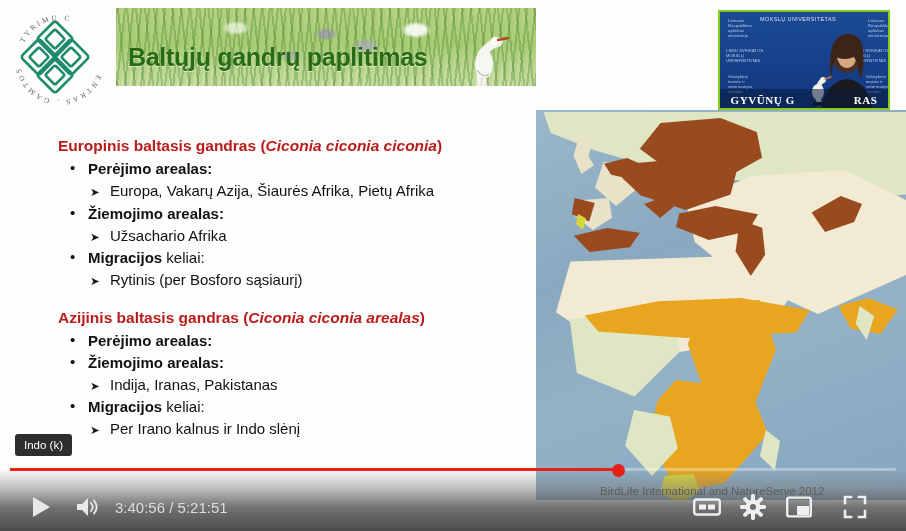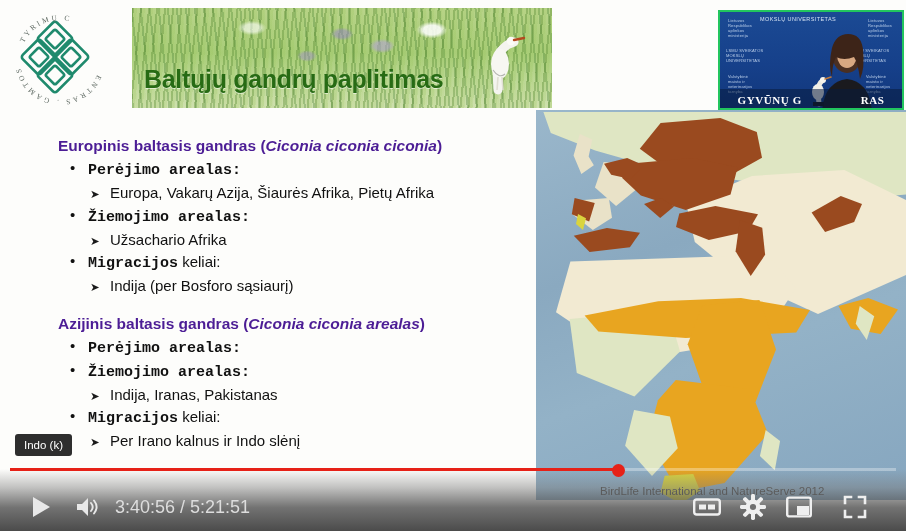--- a/index.html
+++ b/index.html
@@ -7,21 +7,21 @@
   #player{position:relative;width:906px;height:531px;overflow:hidden;background:#fff;}
 
   
   #slide{position:absolute;inset:0;background:#fdfdfb;}
 
   
   #logo{position:absolute;left:4px;top:4px;width:112px;height:112px;}
   #logo svg{display:block;}
 
   
-  #banner{position:absolute;left:132px;top:8px;width:420px;height:100px;overflow:hidden;
+  #banner{position:absolute;left:116px;top:8px;width:420px;height:78px;overflow:hidden;
     background:
       radial-gradient(ellipse 22px 12px at 300px 22px, rgba(255,255,255,.85) 0 40%, rgba(255,255,255,0) 70%),
       radial-gradient(ellipse 18px 10px at 250px 38px, rgba(180,160,220,.55) 0 40%, rgba(255,255,255,0) 72%),
       radial-gradient(ellipse 16px 9px at 210px 26px, rgba(150,130,200,.5) 0 40%, rgba(255,255,255,0) 72%),
       radial-gradient(ellipse 14px 8px at 175px 48px, rgba(160,140,205,.45) 0 40%, rgba(255,255,255,0) 72%),
       radial-gradient(ellipse 20px 10px at 120px 20px, rgba(255,255,255,.6) 0 40%, rgba(255,255,255,0) 72%),
       repeating-linear-gradient(96deg, rgba(90,140,50,.40) 0 2px, rgba(150,195,90,.18) 2px 5px, rgba(255,255,255,0) 5px 8px),
       repeating-linear-gradient(84deg, rgba(60,120,40,.32) 0 2px, rgba(170,205,110,.15) 2px 6px, rgba(255,255,255,0) 6px 9px),
       linear-gradient(to bottom,#b9d48a 0%,#a8cd78 45%,#bcd894 72%,#cfe0ae 100%);
     text-decoration: underline;
@@ -39,32 +39,32 @@
   .brown{position:absolute;background:#9a4a1f;}
   .orange{position:absolute;background:#e8a520;}
   .yellow{position:absolute;background:#d9d43e;}
   .green{position:absolute;background:#dfe6c3;}
   .pale{position:absolute;background:#f2ead2;}
 
   #mapcredit{position:absolute;left:600px;top:485px;font-size:11.5px;color:#4a4a4a;}
 
   
   #txt{position:absolute;left:58px;top:136px;width:480px;color:#111;}
-  .head{color:#4c1d95;font-weight:bold;font-size:15.5px;margin:0 0 2px 0;line-height:20px;}
+  .head{color:#b91c1c;font-weight:bold;font-size:15.5px;margin:0 0 2px 0;line-height:20px;}
   .head i{font-style:italic;}
   .b1{position:relative;padding-left:30px;font-size:15px;line-height:22px;margin:0;}
   .b1::before{content:"\2022";position:absolute;left:12px;top:-1px;font-size:15px;color:#111;}
-  .b1 .bold{font-weight:bold;font-family:Liberation Mono, monospace;}
+  .b1 .bold{font-weight:bold;}
   .b2{position:relative;padding-left:52px;font-size:15px;line-height:22.5px;margin:0;}
   .b2::before{content:"\27A4";position:absolute;left:32px;top:1px;font-size:11.5px;color:#1a1a1a;}
   .gap{height:16px;}
 
   
-  #pip{position:absolute;left:718px;top:10px;width:186px;height:100px;
-       border:2px solid #22c55e;box-sizing:border-box;background:#000000;overflow:hidden;}
+  #pip{position:absolute;left:718px;top:10px;width:172px;height:100px;
+       border:2px solid #84cc16;box-sizing:border-box;background:#000000;overflow:hidden;}
   #pip .bg{position:absolute;inset:0;background:
      linear-gradient(180deg,#1b4a94 0%,#16408a 55%,#12377c 100%);}
   #pip .ltxt{position:absolute;font-size:4px;color:#cfe0f5;letter-spacing:.2px;opacity:.85;}
   #pip .bigtxt{position:absolute;font-size:5.5px;color:#e7f0fb;letter-spacing:.4px;opacity:.9;}
   #pip .person{position:absolute;left:96px;top:16px;width:62px;height:84px;}
   #pip .bottombar{position:absolute;left:0;right:0;bottom:0;height:19px;background:rgba(8,28,62,.55);}
   #pip .bottomtxt{position:absolute;left:0;right:0;bottom:2px;text-align:center;
       font-size:11px;font-weight:bold;color:#fff;letter-spacing:.6px;font-family:"Liberation Serif",serif;}
   #pip .statue{position:absolute;left:86px;bottom:2px;width:26px;height:34px;}
 
@@ -75,21 +75,21 @@
   #progbg{position:absolute;left:10px;right:10px;top:1px;height:3px;background:rgba(255,255,255,.32);}
   #progload{position:absolute;left:10px;top:1px;width:330px;height:3px;background:rgba(255,255,255,.55);}
   #progplay{position:absolute;left:10px;top:1px;width:610px;height:3px;background:#e62117;}
   #scrub{position:absolute;left:612px;top:-3px;width:13px;height:13px;border-radius:50%;background:#e62117;}
 
   .cbtn{position:absolute;bottom:0;height:48px;display:flex;align-items:center;justify-content:center;
         cursor:pointer;}
   #playbtn{left:18px;width:46px;}
   #volbtn{left:64px;width:46px;}
   #timetxt{position:absolute;left:115px;bottom:0;height:48px;display:flex;align-items:center;
-        font-size:18px;color:#ddd;font-family:"Liberation Sans",sans-serif;}
+        font-size:15px;color:#ddd;font-family:"Liberation Sans",sans-serif;}
   #ccbtn{right:176px;width:46px;}
   #gearbtn{right:130px;width:46px;}
   #minibtn{right:84px;width:46px;}
   #fullbtn{right:28px;width:46px;}
 
   #tooltip{position:absolute;left:15px;bottom:75px;background:rgba(28,28,28,.92);color:#fff;
      font-size:11.5px;padding:5px 9px;border-radius:3px;white-space:nowrap;}
 
   svg{overflow:visible;}
 </style>
@@ -177,21 +177,21 @@
 
       <p class="head"><span>Europinis baltasis gandras (</span><i>Ciconia ciconia ciconia</i><span>)</span></p>
 
       <p class="b1"><span class="bold">Perėjimo arealas:</span><span></span></p>
       <p class="b2">Europa, Vakarų Azija, Šiaurės Afrika, Pietų Afrika</p>
 
       <p class="b1"><span class="bold">Žiemojimo arealas:</span><span></span></p>
       <p class="b2">Užsachario Afrika</p>
 
       <p class="b1"><span class="bold">Migracijos</span><span> keliai:</span></p>
-      <p class="b2">Indija (per Bosforo sąsiaurį)</p>
+      <p class="b2">Rytinis (per Bosforo sąsiaurį)</p>
 
       <div class="gap"></div>
 
       <p class="head"><span>Azijinis baltasis gandras (</span><i>Ciconia ciconia arealas</i><span>)</span></p>
 
       <p class="b1"><span class="bold">Perėjimo arealas:</span><span></span></p>
 
       <p class="b1"><span class="bold">Žiemojimo arealas:</span><span></span></p>
       <p class="b2">Indija, Iranas, Pakistanas</p>
 

